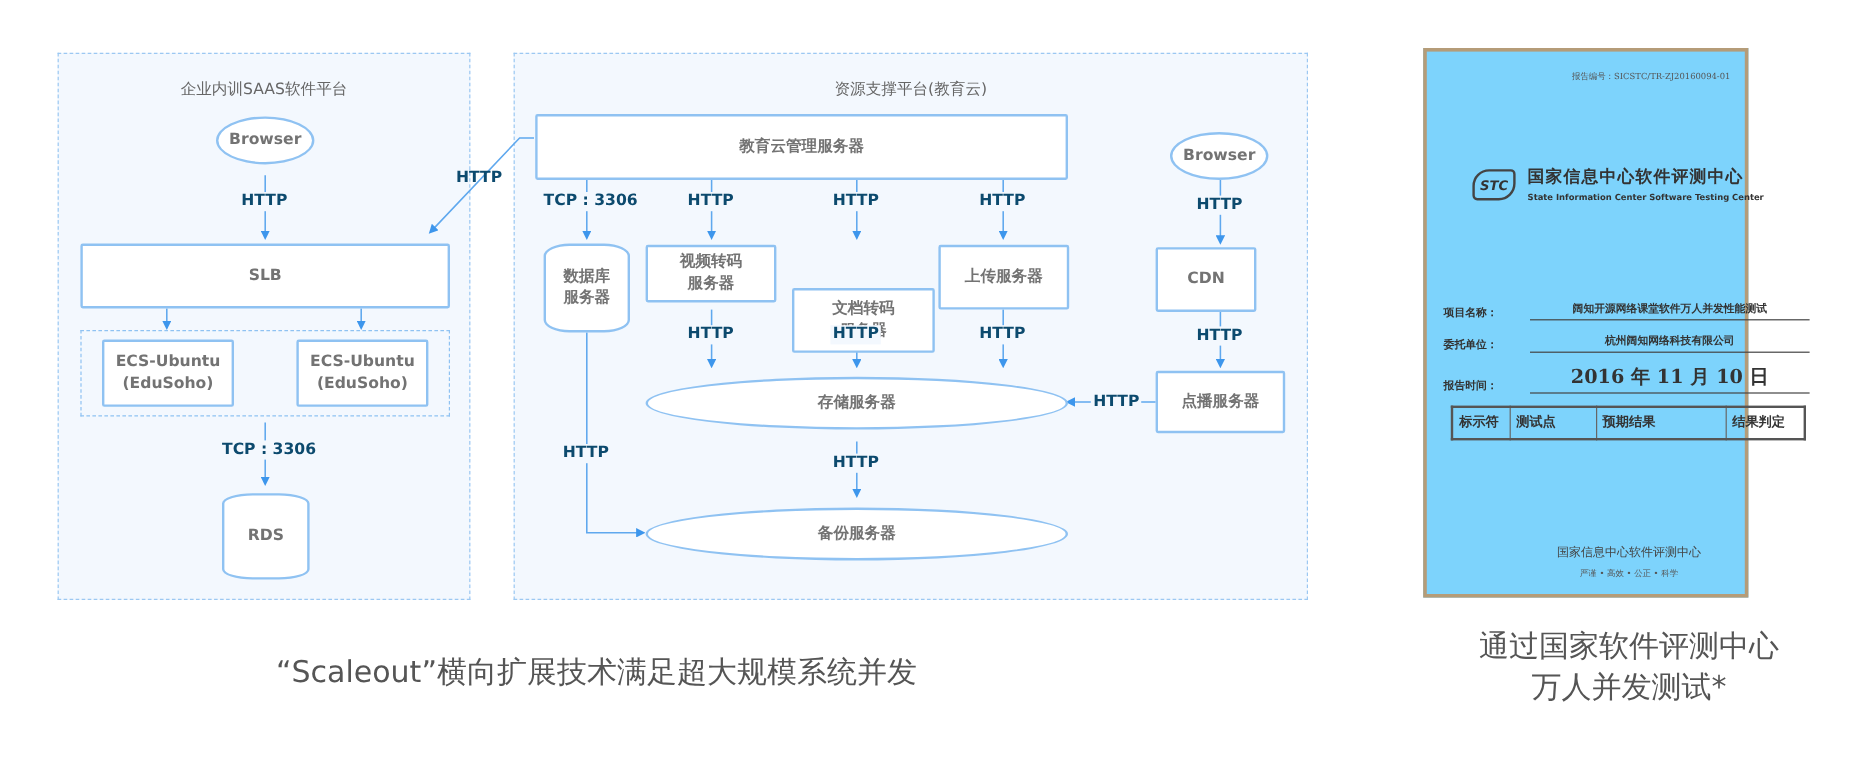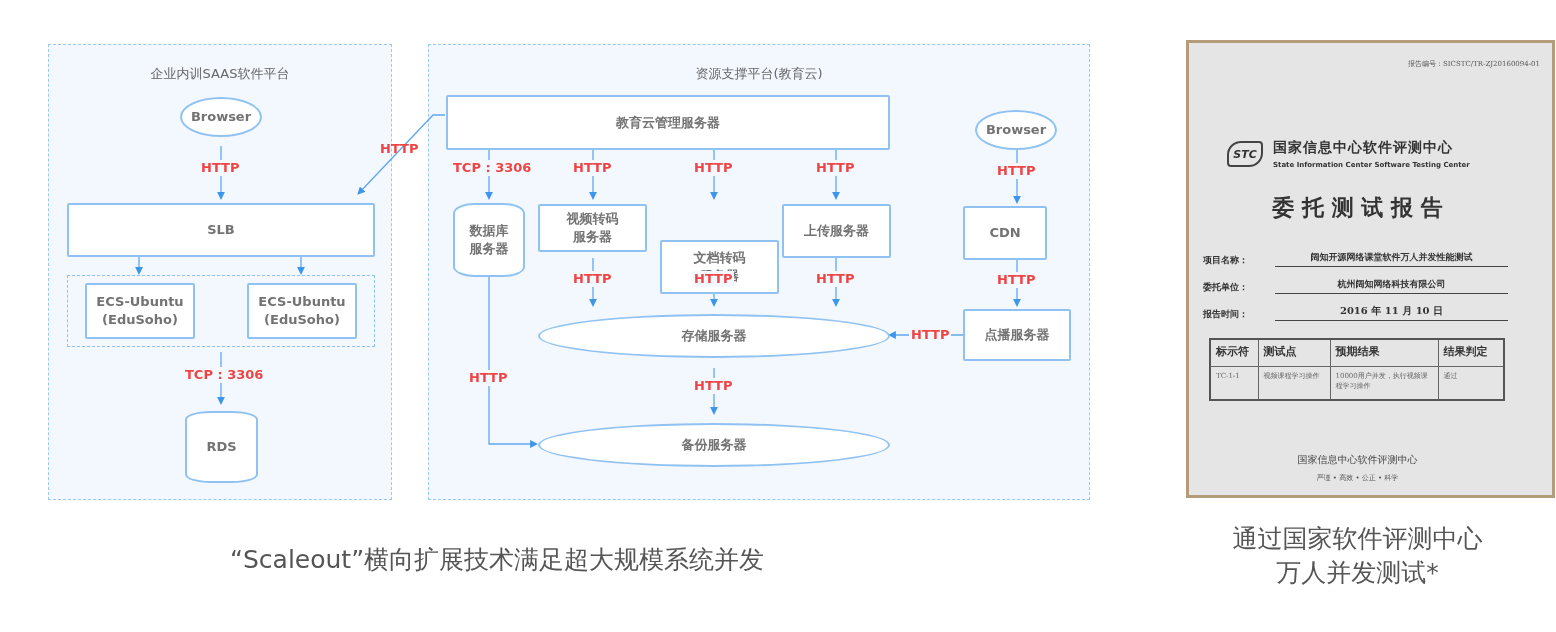--- a/index.html
+++ b/index.html
@@ -5,26 +5,26 @@
   html, body { margin: 0; padding: 0; background: #ffffff; }
   body { width: 1556px; height: 632px; position: relative; overflow: hidden;
          font-family: "DejaVu Sans", "Liberation Sans", sans-serif; }
   .abs { position: absolute; }
   .panel { position: absolute; background: #f3f8fe; border: 1.5px dashed #9cc8f2; box-sizing: border-box; }
   .panel-title { position: absolute; color: #666; font-size: 13px; text-align: center; white-space: nowrap; }
   .node { position: absolute; box-sizing: border-box; background: #fff; border: 2px solid #8fc2f2;
           color: #737373; font-weight: bold; font-size: 13px; display: flex; align-items: center;
           justify-content: center; text-align: center; line-height: 1.35; border-radius: 2px; }
   .oval { border-radius: 50%; }
-  .lbl { position: absolute; color: #ef4444; font-weight: bold; font-size: 13px; white-space: nowrap;
+  .lbl { position: absolute; color: #0c4a6e; font-weight: bold; font-size: 13px; white-space: nowrap;
          background: #f3f8fe; padding: 0 2px; line-height: 16px; }
   svg.wires { position: absolute; left: 0; top: 0; }
   .caption { position: absolute; color: #555; font-size: 25px; white-space: nowrap; }
-  .cert { position: absolute; left: 1186px; top: 40px; width: 369px; height: 458px; box-sizing: border-box;
-          border: 3px solid #b59c78; background: #e5e5e5; font-family: "DejaVu Serif", "Liberation Serif", serif; color: #333; text-decoration: underline; }
+  .cert { position: absolute; left: 1186px; top: 40px; width: 271px; height: 458px; box-sizing: border-box;
+          border: 3px solid #b59c78; background: #7dd3fc; font-family: "DejaVu Serif", "Liberation Serif", serif; color: #333; text-decoration: underline; }
   .cert * { box-sizing: border-box; }
   .c-line { position: absolute; white-space: nowrap; }
   .field-row { position: absolute; left: 14px; width: 305px; display: flex; align-items: flex-end; font-size: 9px; font-weight: bold; }
   .field-row .fl { width: 72px; }
   .field-row .fv { flex: 1; text-align: center; border-bottom: 1.5px solid #444; padding-bottom: 2px; }
   table.ct { position: absolute; left: 20px; top: 295px; width: 296px; border-collapse: collapse; border: 2px solid #555; }
   table.ct th, table.ct td { border: 1px solid #666; padding: 4px 5px; text-align: left; vertical-align: top; }
   table.ct th { font-size: 11px; font-weight: bold; height: 27px; }
   table.ct td { font-size: 7px; height: 34px; color: #666; line-height: 1.5; }
 </style>
@@ -109,48 +109,41 @@
 <div class="node" style="left:963px;top:309px;width:108px;height:52px;">点播服务器</div>
 <div class="lbl" style="left:909px;top:327px;">HTTP</div>
 
 <div class="caption" style="left:230px;top:543px;">“Scaleout”横向扩展技术满足超大规模系统并发</div>
 
 <div class="cert">
   <div class="c-line" style="right:12px;top:16px;font-size:7px;color:#555;">报告编号：SICSTC/TR-ZJ20160094-01</div>
   <div class="c-line" style="left:38px;top:98px;width:36px;height:26px;border:2px solid #444;border-radius:14px 4px 14px 4px;font-size:11px;font-weight:bold;font-style:italic;display:flex;align-items:center;justify-content:center;font-family:'DejaVu Sans',sans-serif;">STC</div>
   <div class="c-line" style="left:84px;top:96px;font-size:14px;font-weight:bold;letter-spacing:1px;">国家信息中心软件评测中心</div>
   <div class="c-line" style="left:84px;top:118px;font-size:7px;font-weight:bold;font-family:'DejaVu Sans',sans-serif;">State Information Center Software Testing Center</div>
-  <div class="c-line" style="left:0;width:337px;text-align:center;top:150px;font-size:22px;font-weight:bold;">委 托 测 试 报 告</div>
 
   <div class="field-row" style="top:208px;">
     <span class="fl">项目名称：</span>
     <span class="fv">阔知开源网络课堂软件万人并发性能测试</span>
   </div>
   <div class="field-row" style="top:235px;">
     <span class="fl">委托单位：</span>
     <span class="fv">杭州阔知网络科技有限公司</span>
   </div>
   <div class="field-row" style="top:261px;">
     <span class="fl">报告时间：</span>
-    <span class="fv" style="font-size:10px;">2016 年 11 月 10 日</span>
+    <span class="fv" style="font-size:16px;">2016 年 11 月 10 日</span>
   </div>
 
   <table class="ct">
     <tbody>
         <tr>
       <th style="width:48px;">标示符</th>
       <th style="width:72px;">测试点</th>
       <th style="width:108px;">预期结果</th>
       <th>结果判定</th>
-    </tr>
-    <tr>
-      <td>TC-1-1</td>
-      <td>视频课程学习操作</td>
-      <td>10000用户并发，执行视频课程学习操作</td>
-      <td>通过</td>
     </tr>
   </tbody>
     </table>
 
   <div class="c-line" style="left:0;width:337px;text-align:center;top:410px;font-size:10px;font-family:'DejaVu Sans',sans-serif;color:#444;">国家信息中心软件评测中心</div>
   <div class="c-line" style="left:0;width:337px;text-align:center;top:430px;font-size:7px;font-family:'DejaVu Sans',sans-serif;color:#555;">严谨 • 高效 • 公正 • 科学</div>
 </div>
 
 <div class="caption" style="left:1186px;width:343px;text-align:center;top:522px;">通过国家软件评测中心</div>
 <div class="caption" style="left:1186px;width:343px;text-align:center;top:556px;">万人并发测试*</div>

